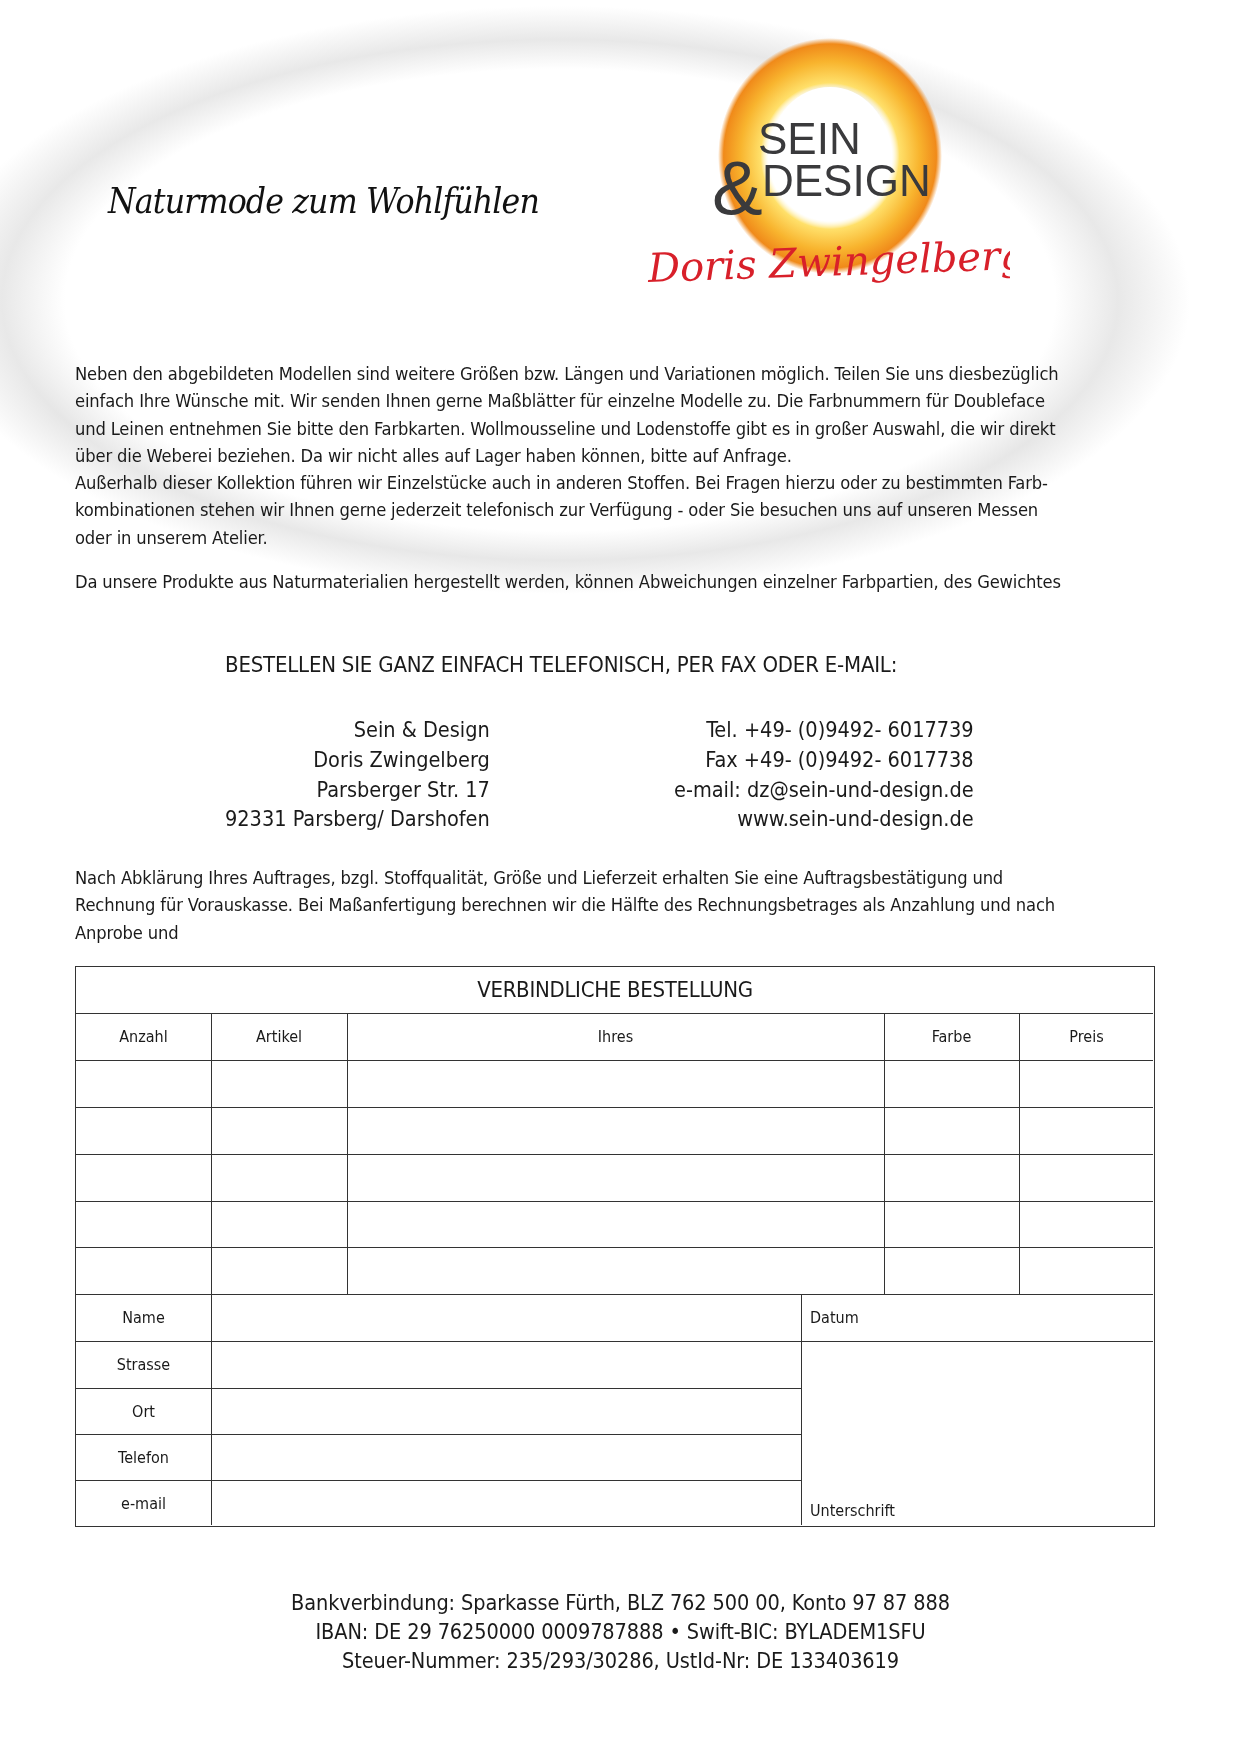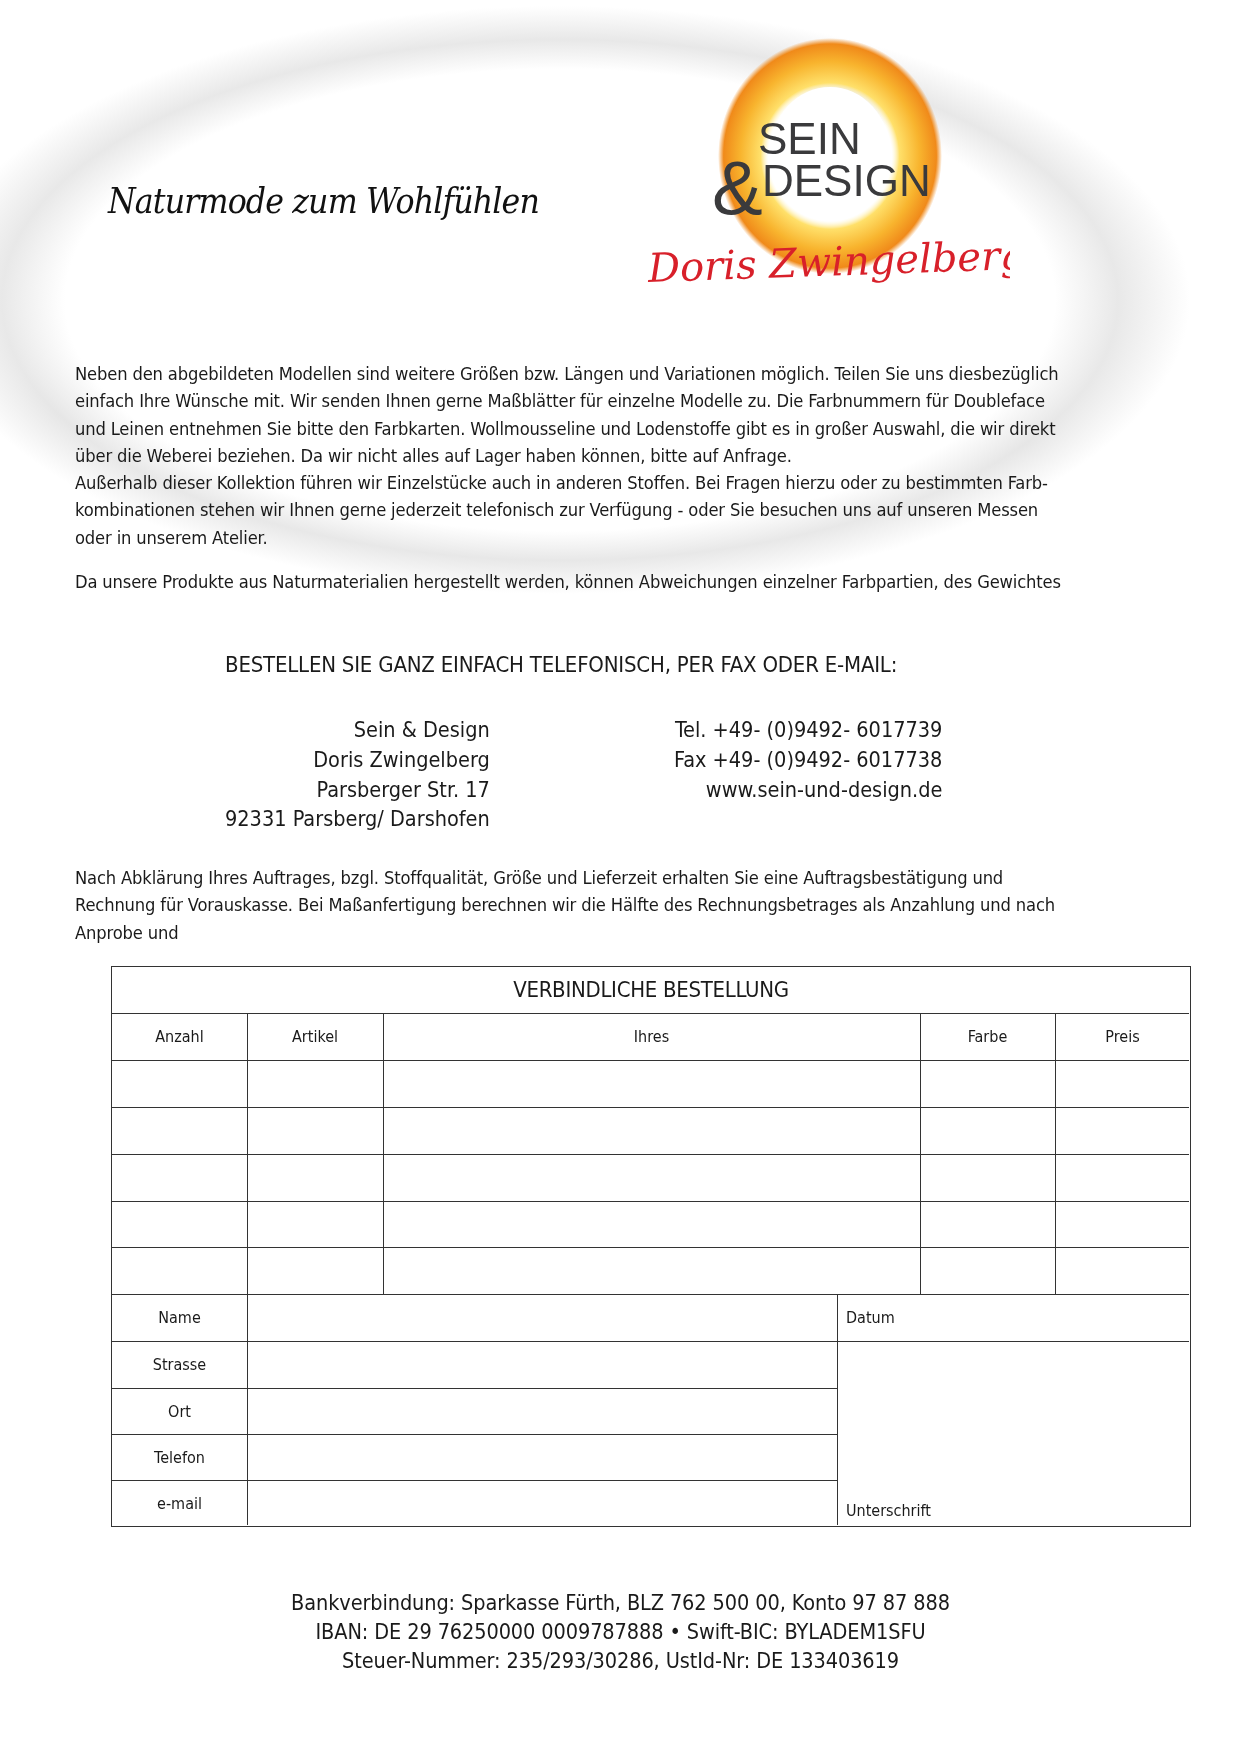--- a/index.html
+++ b/index.html
@@ -26,21 +26,21 @@
   }
   .p1 { top: 360px; }
   .p2 { top: 568px; }
   .p3 { top: 864px; }
   .order-head { left: 225px; top: 652px; font-size: 22px; letter-spacing: -0.2px; }
   .addr-col { font-size: 21.5px; line-height: 29.8px; text-align: right; }
   .addr-left { left: 225px; top: 715px; }
   .addr-right { left: 674px; top: 715px; }
   .addr-col div { white-space: nowrap; }
 
-  .tbl { left: 75px; top: 966px; width: 1080px; height: 561px; border: 1.6px solid #333; box-sizing: border-box; background: rgba(255,255,255,0.25); margin-left: 36px; }
+  .tbl { left: 75px; top: 966px; width: 1080px; height: 561px; border: 1.6px solid #333; box-sizing: border-box; background: rgba(255,255,255,0.25); }
   .hline { position: absolute; height: 0; border-top: 1.6px solid #333; }
   .vline { position: absolute; width: 0; border-left: 1.6px solid #333; }
   .cell-label { position: absolute; font-size: 16px; text-align: center; color: #1a1a1a; }
   .tbl-title { position: absolute; left: 0; width: 100%; top: 10px; text-align: center; font-size: 22px; letter-spacing: -0.3px; }
   .form-cell { position: absolute; cursor: text; }
 
   .footer { left: 0; width: 1241px; top: 1588px; text-align: center; font-size: 21.5px; line-height: 29px; letter-spacing: -0.1px; }
 </style>
 </head>
 <body>
@@ -83,20 +83,21 @@
 <div class="abs order-head">BESTELLEN SIE GANZ EINFACH TELEFONISCH, PER FAX ODER E-MAIL:</div>
 <div class="abs addr-col addr-left">
   <div>Sein &amp; Design</div>
   <div>Doris Zwingelberg</div>
   <div>Parsberger Str. 17</div>
   <div>92331 Parsberg/ Darshofen</div>
 </div>
 <div class="abs addr-col addr-right">
   <div>Tel. +49- (0)9492- 6017739</div>
   <div>Fax +49- (0)9492- 6017738</div>
+  <div>e-mail: dz@sein-und-design.de</div>
   <div>www.sein-und-design.de</div>
 </div>
 
 <div class="abs body-text p3">
   <div>Nach Abklärung Ihres Auftrages, bzgl. Stoffqualität, Größe und Lieferzeit erhalten Sie eine Auftragsbestätigung und</div>
   <div>Rechnung für Vorauskasse. Bei Maßanfertigung berechnen wir die Hälfte des Rechnungsbetrages als Anzahlung und nach</div>
   <div>Anprobe und</div>
 </div>
 
 <div class="abs tbl">

